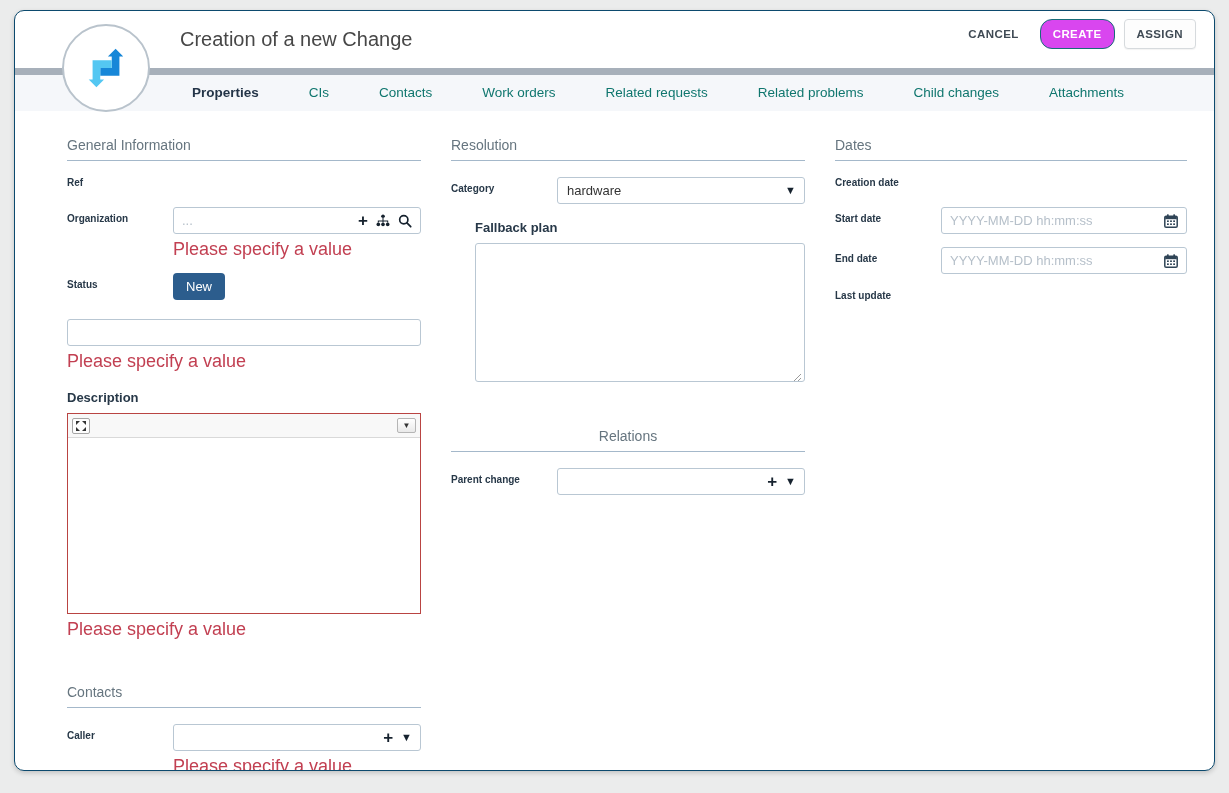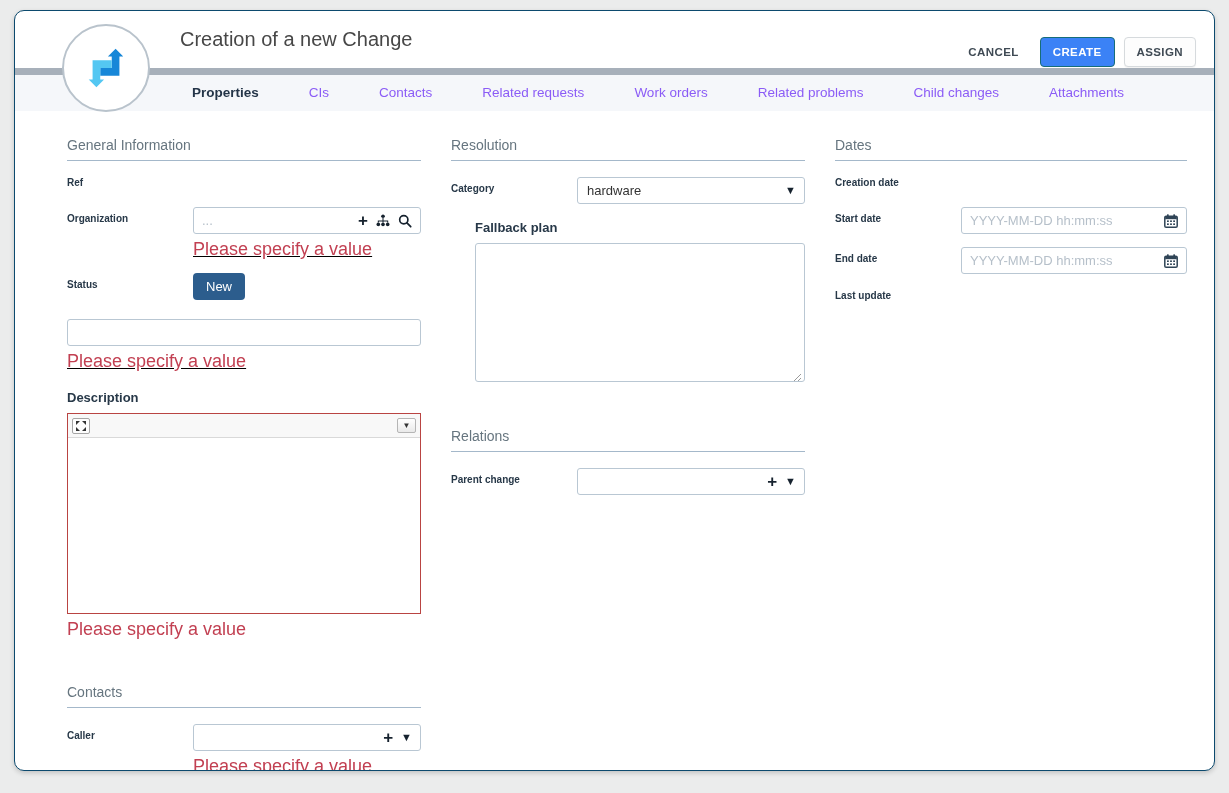--- a/index.html
+++ b/index.html
@@ -12,45 +12,45 @@
   }
 
   
   .header { position:relative; height:57px; }
   .page-title { position:absolute; left:165px; top:0; line-height:57px; font-size:20px; color:#474747; }
   .change-badge {
     position:absolute; left:47px; top:13px; width:88px; height:88px; background:#fff;
     border:2px solid #b9c3cc; border-radius:50%; z-index:10;
     display:flex; align-items:center; justify-content:center;
   }
-  .actions { position:absolute; right:18px; top:26px; display:flex; align-items:center; gap:9px; z-index:11; }
+  .actions { position:absolute; right:18px; top:8px; display:flex; align-items:center; gap:9px; z-index:11; }
   .btn { font-size:11.5px; font-weight:bold; letter-spacing:.4px; border-radius:4px; padding:8px 12px; cursor:pointer; border:1px solid transparent; font-family:"Liberation Sans",sans-serif; }
   .btn-link { background:transparent; color:#3f4a54; border:none; font-weight:600; }
-  .btn-primary { background:#3b82f6; color:#fff; border-color:#176d78; }
+  .btn-primary { background:#d946ef; color:#fff; border-color:#176d78;border-radius:12px; }
   .btn-neutral { background:#fdfdfd; color:#3f4a54; border-color:#d6dadd; box-shadow:0 1px 1px rgba(0,0,0,.05); }
 
   
   .graybar { height:7px; background:#a7b0ba; }
   .tabs { height:36px; background:#f5f7fa; display:flex; padding-left:152px; }
-  .tab { padding:0 25px; line-height:36px; font-size:13.5px; color:#8b5cf6; cursor:pointer; white-space:nowrap; }
+  .tab { padding:0 25px; line-height:36px; font-size:13.5px; color:#0f766e; cursor:pointer; white-space:nowrap; }
   .tab.active { font-weight:bold; color:#243548; }
 
   
   .content { display:grid; grid-template-columns:354px 354px 352px; column-gap:30px; padding:26px 25px 0 52px; }
 
   .section-title {
     font-size:14px; font-weight:400; color:#66757f;
     padding-bottom:7px; border-bottom:1px solid #a4b8ca; margin:0 0 16px 0;
   }
   .section-gap { margin-top:44px; }
 
-  .row { display:flex; margin-bottom:13px;gap:20px; }
+  .row { display:flex; margin-bottom:13px; }
   .lbl { width:106px; flex:none; font-size:10px; font-weight:600; color:#273848; padding-top:6px; }
   .lbl-only { padding-top:0; margin-bottom:19px; }
-  .fld { flex:1; position:relative; min-width:0;text-decoration:underline; }
+  .fld { flex:1; position:relative; min-width:0; }
 
   .tbox {
     width:100%; height:27px; border:1px solid #b9c7d3; border-radius:3px;
     font-family:"Liberation Sans",sans-serif; font-size:13px; padding:0 8px; color:#333; background:#fff; outline:none;
   }
   .tbox::placeholder { color:#b6c0ca; opacity:1; }
   .tbox.with-icons { padding-right:62px; }
   .tbox.with-two-icons { padding-right:40px; }
 
   .iconset { position:absolute; right:9px; top:0; height:27px; display:flex; align-items:center; gap:8px; }
@@ -101,22 +101,22 @@
       <button class="btn btn-primary">CREATE</button>
       <button class="btn btn-neutral">ASSIGN</button>
     </div>
   </div>
 
   <div class="graybar"></div>
   <div class="tabs">
     <div class="tab active">Properties</div>
     <div class="tab">CIs</div>
     <div class="tab">Contacts</div>
+    <div class="tab">Work orders</div>
     <div class="tab">Related requests</div>
-    <div class="tab">Work orders</div>
     <div class="tab">Related problems</div>
     <div class="tab">Child changes</div>
     <div class="tab">Attachments</div>
   </div>
 
   <div class="content">
 
     <div>
       <h2 class="section-title">General Information</h2>
 
@@ -205,21 +205,21 @@
       <div style="margin-top:16px;padding-left:24px;">
         <div class="full-label">Fallback plan</div>
         <div class="ta-wrap">
           <textarea class="bigbox" style=""></textarea>
           <svg class="resize-corner" width="9" height="9" viewBox="0 0 9 9">
             <path d="M8 1 L1 8 M8 5 L5 8" stroke="#9a9a9a" stroke-width="1"></path>
           </svg>
         </div>
       </div>
 
-      <h2 class="section-title" style="margin-top:42px;">Relations</h2>
+      <h2 class="section-title" style="margin-top:42px;text-align:center;">Relations</h2>
       <div class="row">
         <div class="lbl">Parent change</div>
         <div class="fld">
           <input class="tbox with-two-icons" style="">
           <div class="iconset">
             <span class="plus-glyph">+</span>
             <span class="caret-glyph">▼</span>
           </div>
         </div>
       </div>

